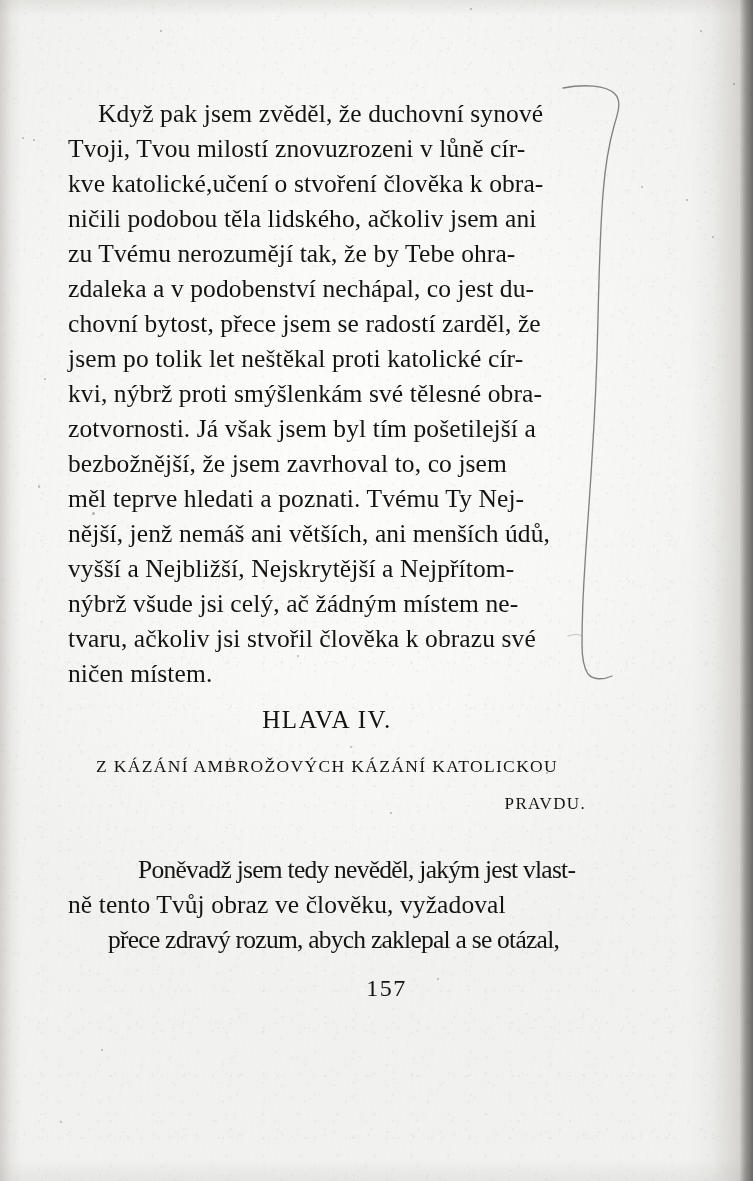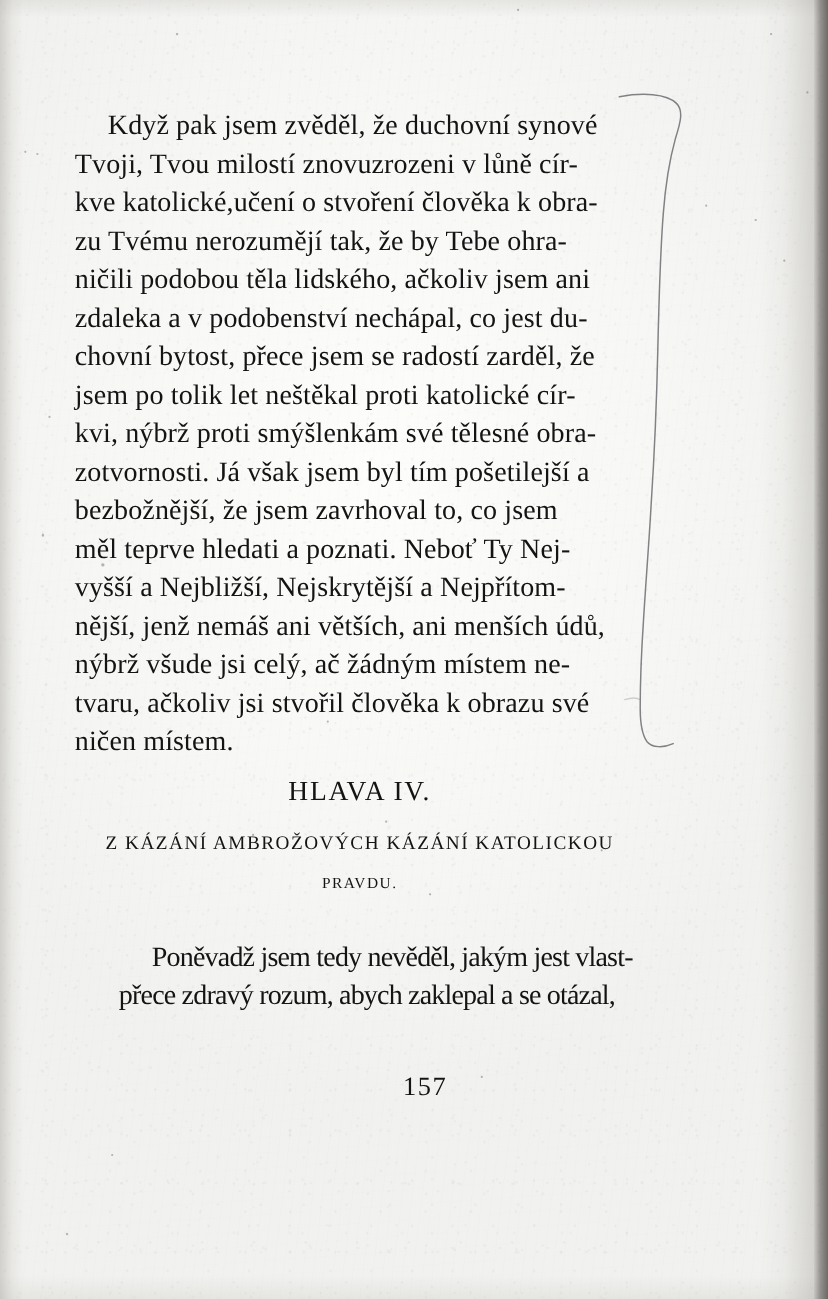--- a/index.html
+++ b/index.html
@@ -140,23 +140,24 @@
     line-height: 32px;
   }
   .chapter-sub {
     margin-top: 16px;
     font-size: 17.5px;
     letter-spacing: 1.35px;
     line-height: 29px;
   }
   .chapter-sub-2 {
     margin-top: 8px;
-    font-size: 14px;
+    font-size: 17px;
     letter-spacing: 1.35px;
     line-height: 29px;
+    text-align: right;
   }
 
   
   .para-two {
     position: absolute;
     left: 68px;
     top: 852px;
     width: 518px;
   }
   .para-two .body-line:first-child { padding-left: 30px; }
@@ -234,44 +235,45 @@
   <div class="speck" style="left:390px; top:812px; width:2px; height:2px;"></div>
   <div class="speck" style="left:437px; top:978px; width:2px; height:2px;"></div>
   <div class="speck" style="left:297px; top:655px; width:2px; height:2px;"></div>
   <div class="speck" style="left:101px; top:1049px;width:2px; height:2px;"></div>
   <div class="speck" style="left:60px;  top:1121px;width:2px; height:2px;"></div>
 
   <div class="textblock para-one">
     <div class="body-line">Když pak jsem zvěděl, že duchovní synové</div>
     <div class="body-line">Tvoji, Tvou milostí znovuzrozeni v lůně cír-</div>
     <div class="body-line">kve katolické,učení o stvoření člověka k obra-</div>
+    <div class="body-line">ničili podobou těla lidského, ačkoliv jsem ani</div>
     <div class="body-line">zu Tvému nerozumějí tak, že by Tebe ohra-</div>
-    <div class="body-line">ničili podobou těla lidského, ačkoliv jsem ani</div>
     <div class="body-line">zdaleka a v podobenství nechápal, co jest du-</div>
     <div class="body-line">chovní bytost, přece jsem se radostí zarděl, že</div>
     <div class="body-line">jsem po tolik let neštěkal proti katolické cír-</div>
     <div class="body-line">kvi, nýbrž proti smýšlenkám své tělesné obra-</div>
     <div class="body-line">zotvornosti. Já však jsem byl tím pošetilejší a</div>
     <div class="body-line">bezbožnější, že jsem zavrhoval to, co jsem</div>
-    <div class="body-line">měl teprve hledati a poznati. Neboť Ty Nej-</div>
+    <div class="body-line">měl teprve hledati a poznati. Tvému Ty Nej-</div>
+    <div class="body-line">nější, jenž nemáš ani větších, ani menších údů,</div>
     <div class="body-line">vyšší a Nejbližší, Nejskrytější a Nejpřítom-</div>
-    <div class="body-line">nější, jenž nemáš ani větších, ani menších údů,</div>
     <div class="body-line">nýbrž všude jsi celý, ač žádným místem ne-</div>
     <div class="body-line">tvaru, ačkoliv jsi stvořil člověka k obrazu své</div>
     <div class="body-line">ničen místem.</div>
   </div>
 
   <div class="chapter">
     <div class="chapter-title">HLAVA IV.</div>
     <div class="chapter-sub">Z KÁZÁNÍ AMBROŽOVÝCH KÁZÁNÍ KATOLICKOU</div>
     <div class="chapter-sub-2">PRAVDU.</div>
   </div>
 
   <div class="para-two">
     <div class="body-line tight">Poněvadž jsem tedy nevěděl, jakým jest vlast-</div>
+    <div class="body-line">ně tento Tvůj obraz ve člověku, vyžadoval</div>
     <div class="body-line tight">přece zdravý rozum, abych zaklepal a se otázal,</div>
   </div>
 
   <div class="folio">157</div>
 
   <svg class="pencil-mark" viewBox="0 0 150 600">
     <path d="M 3 6
              C 24 2, 46 3, 55 12
              C 62 19, 58 31, 54 44
              C 49 62, 45 86, 43 112

